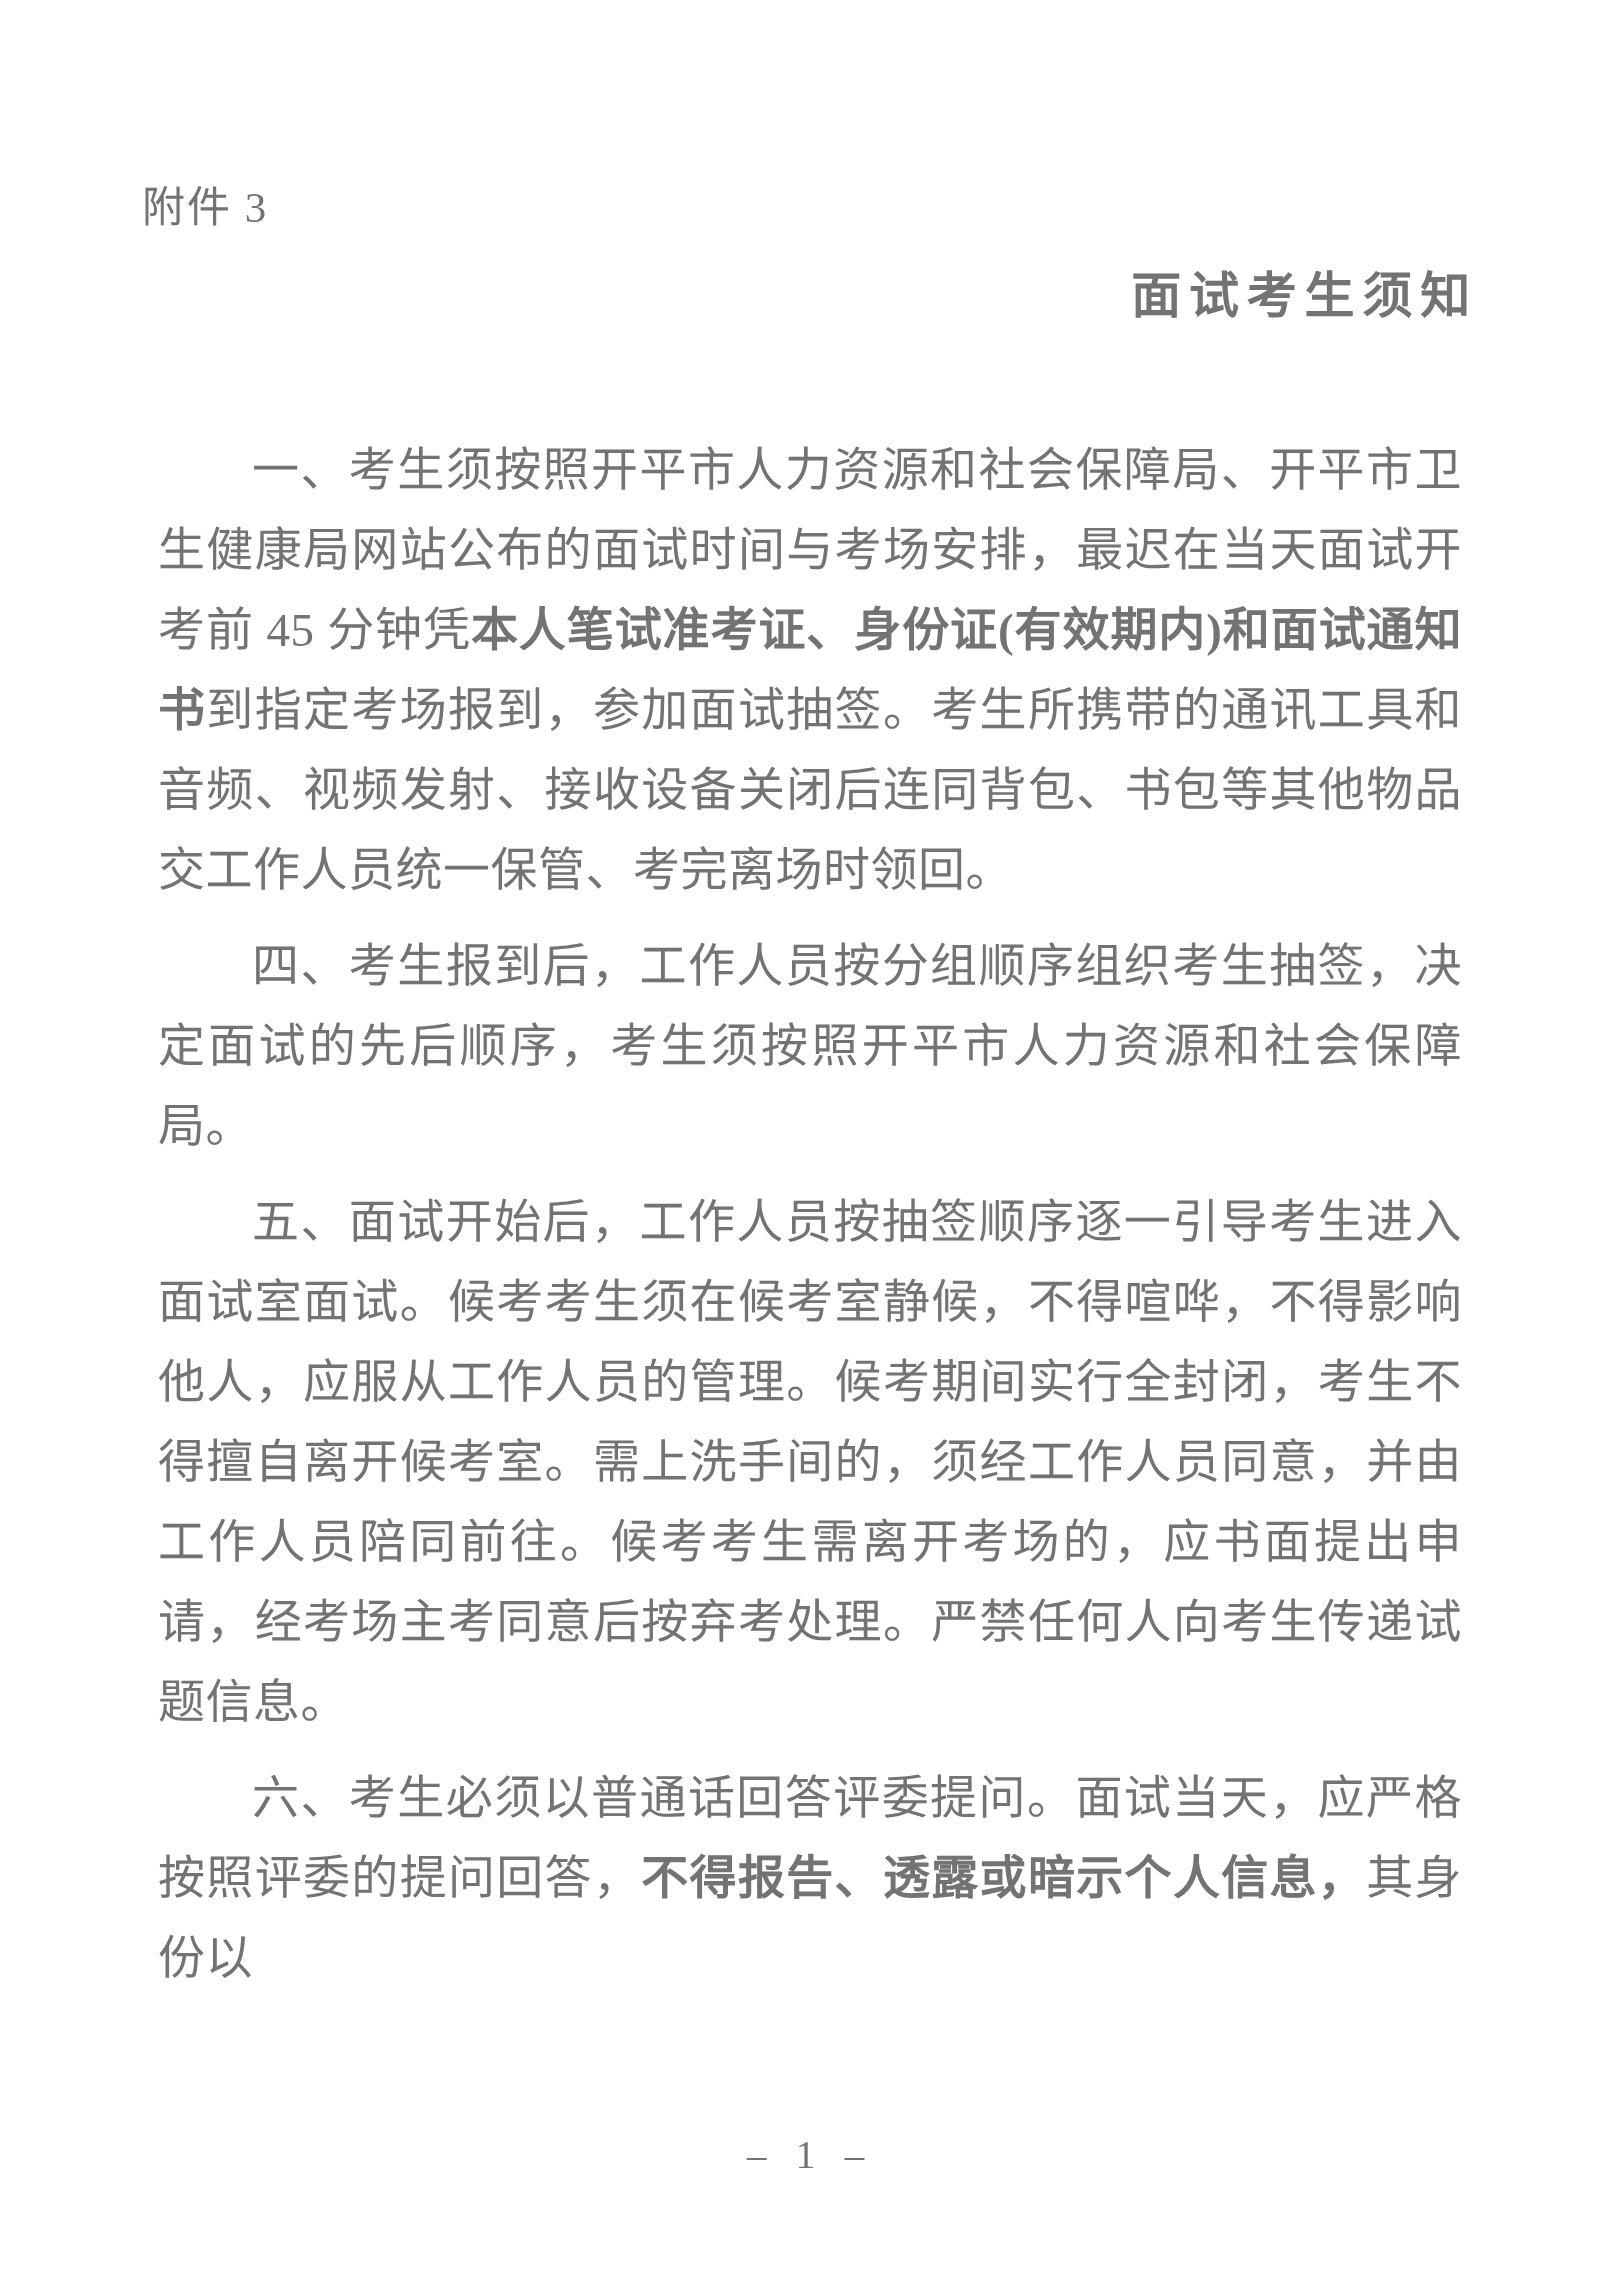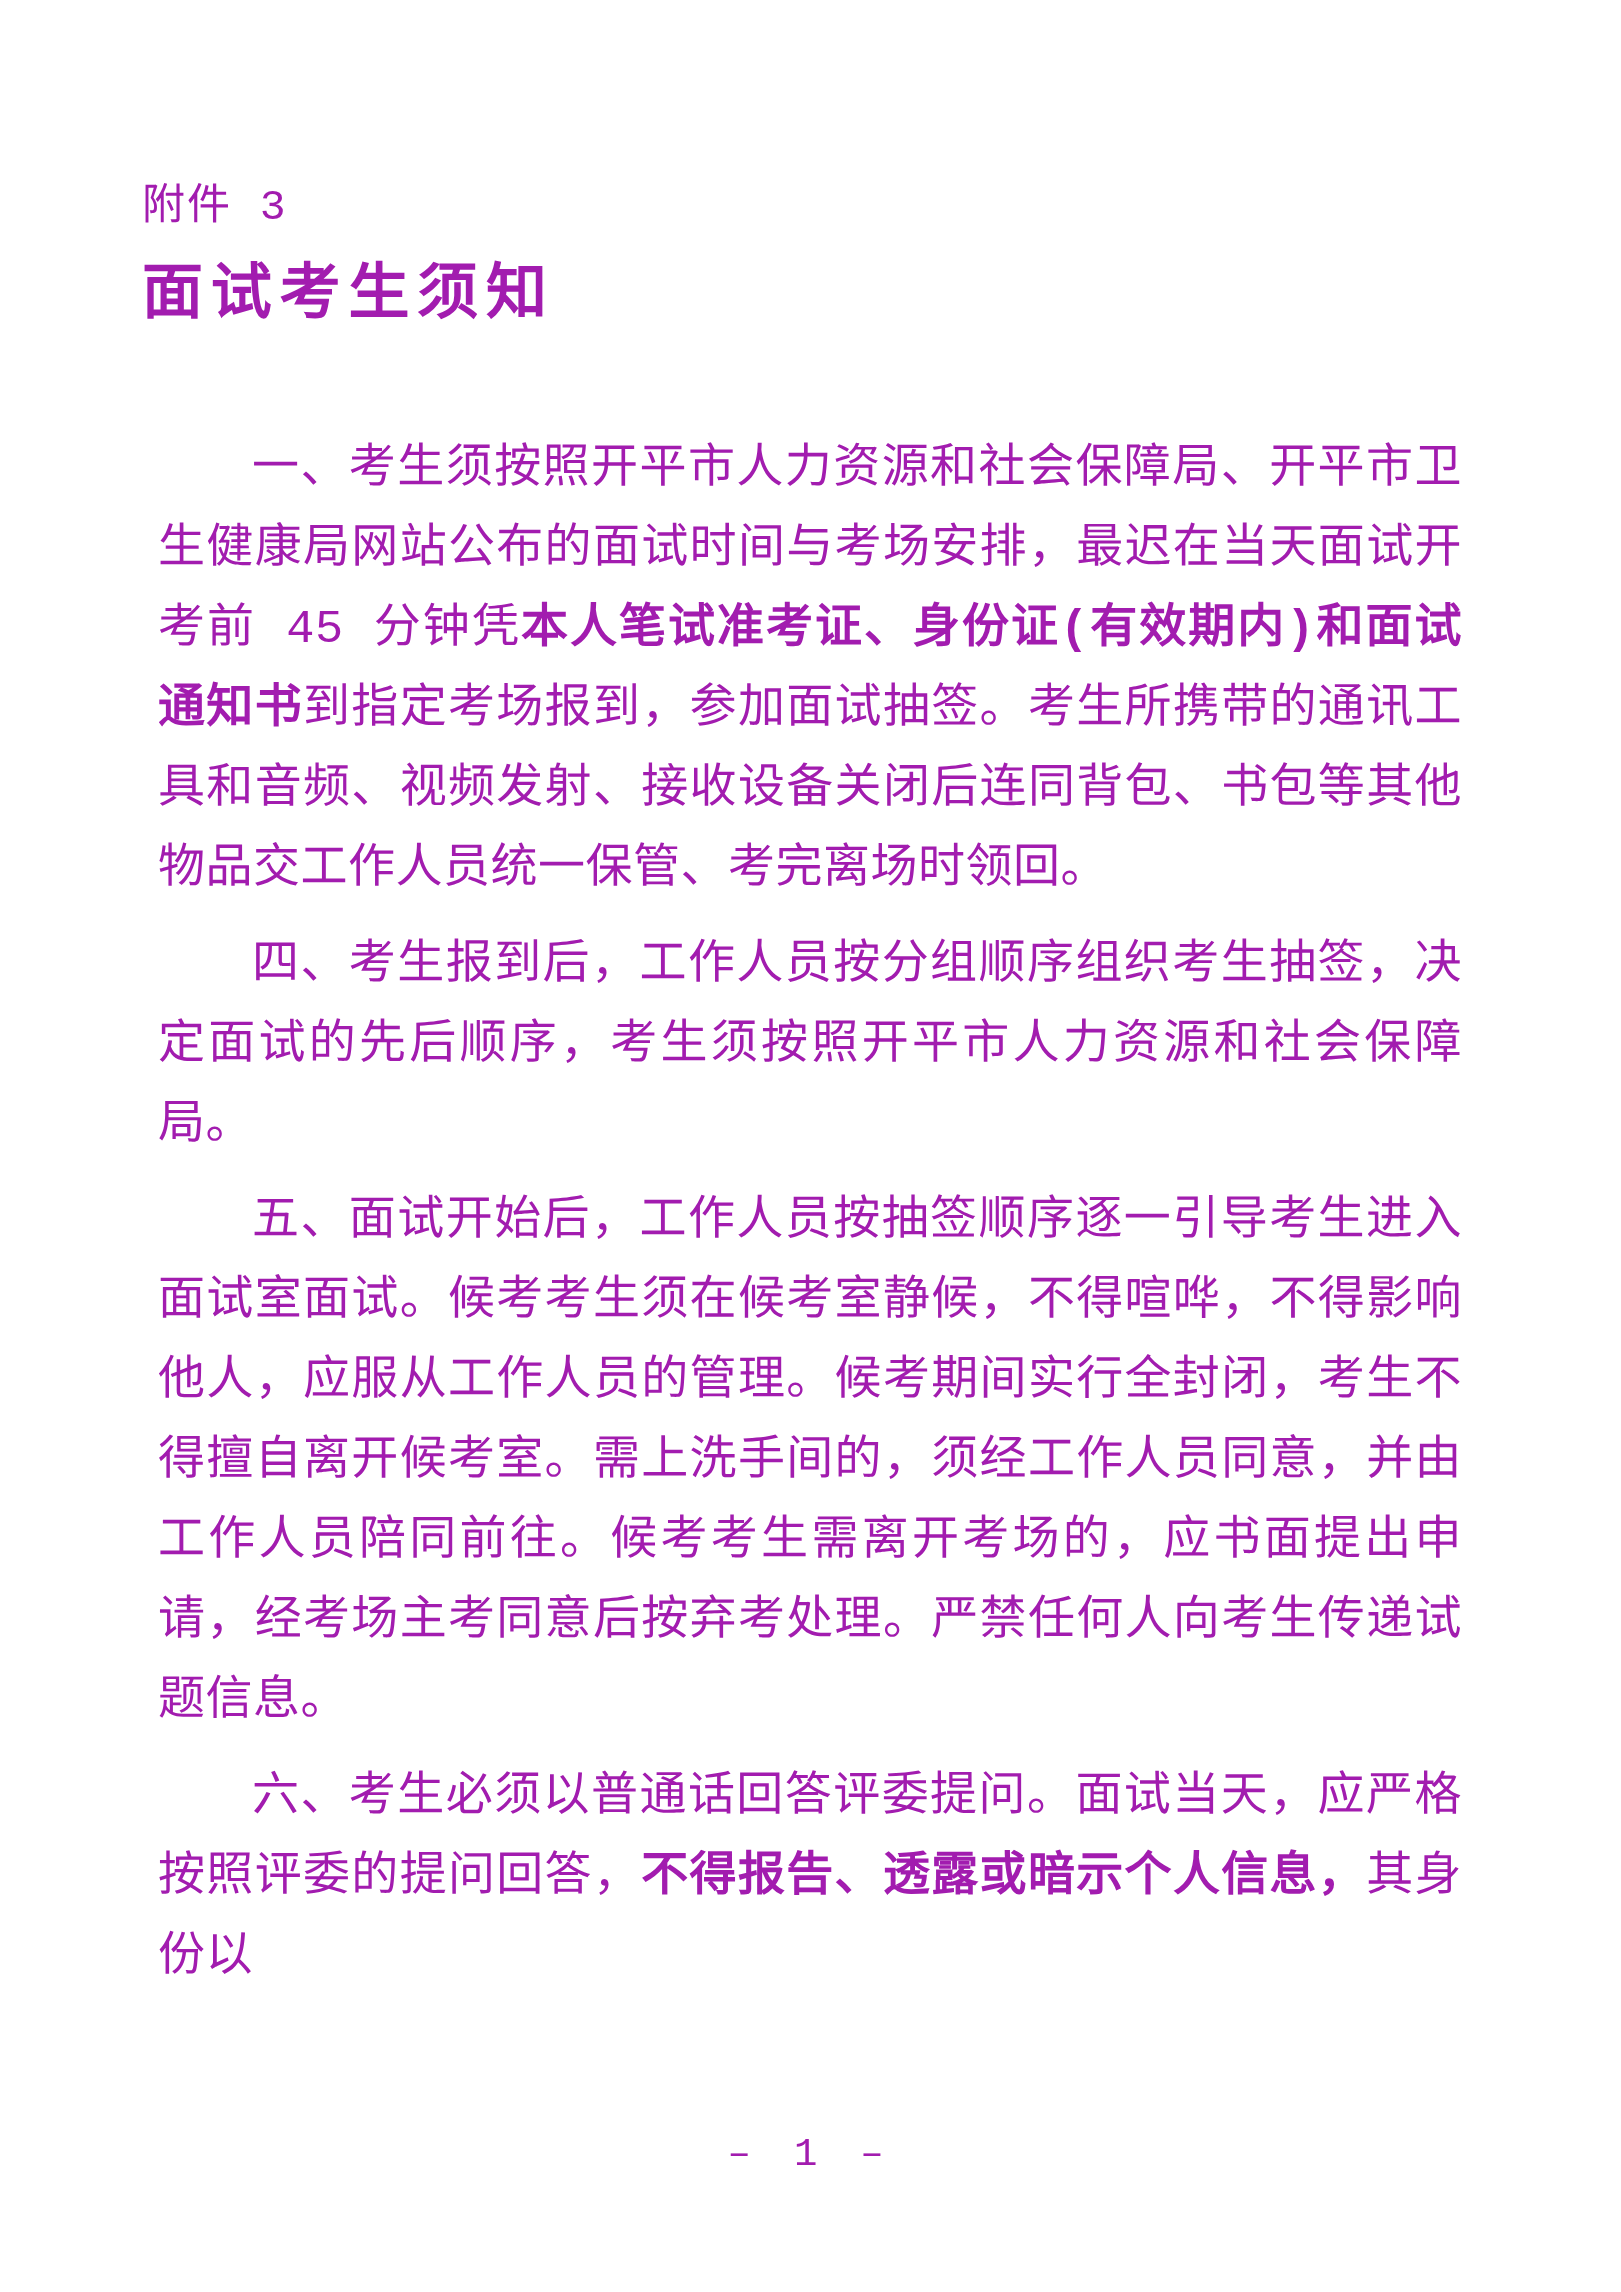--- a/index.html
+++ b/index.html
@@ -6,35 +6,35 @@
     margin: 0;
     padding: 0;
     background: #ffffff;
   }
   .page {
     position: relative;
     width: 1621px;
     height: 2293px;
     margin: 0 auto;
     background: #ffffff;
-    color: #a21caf;
+    color: #737373;
     box-sizing: border-box;
     padding: 181px 143px 0 142px;
-    font-family: Liberation Mono, monospace;
+    font-family: Liberation Serif, serif;
     overflow: hidden;
   }
   .attachment {
     font-size: 43px;
     line-height: 53px;
     letter-spacing: 2px;
   }
   .doc-title {
     margin: 27.4px 0 0 0;
-    text-align: left;
-    font-size: 61px;
+    text-align: right;
+    font-size: 50px;
     line-height: 71px;
     font-weight: bold;
     letter-spacing: 7.8px;
   }
   .doc-body {
     margin-top: 98px;
     font-size: 47px;
     line-height: 80px;
     text-align: justify;
     letter-spacing: 0.5px;

